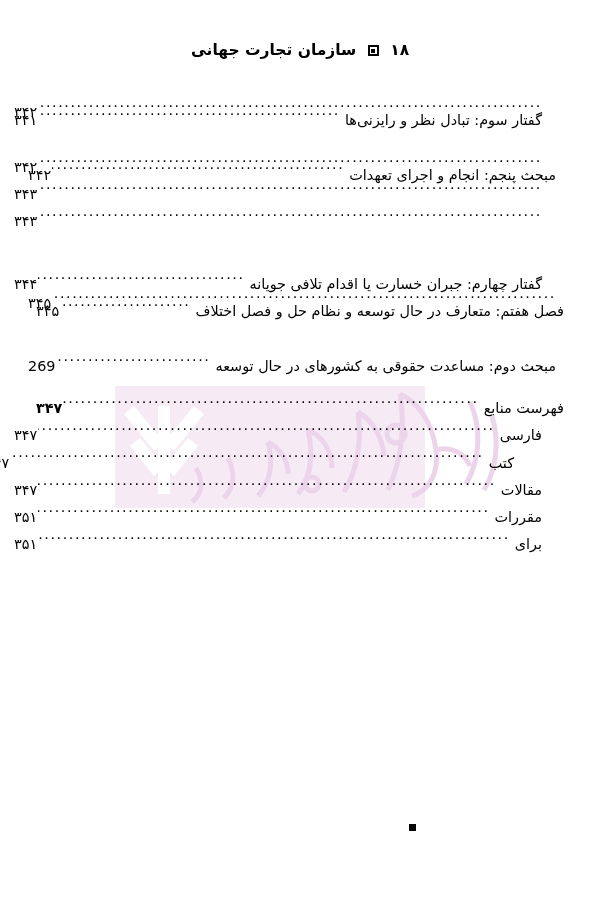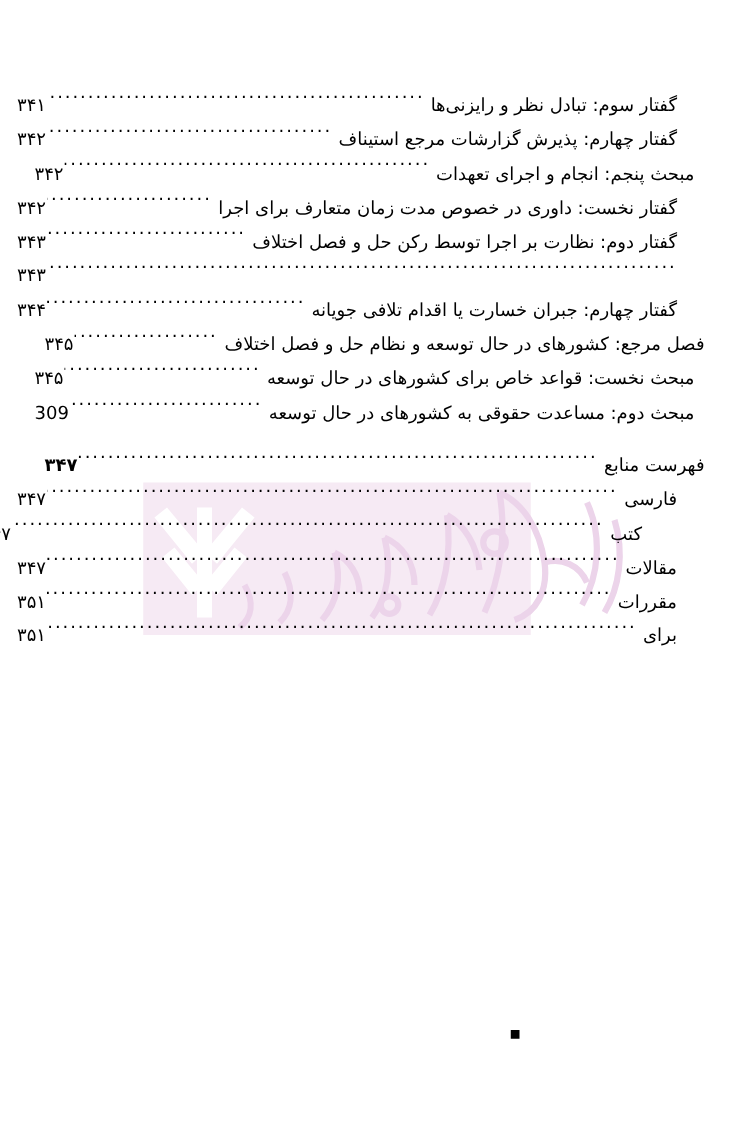--- a/index.html
+++ b/index.html
@@ -111,20 +111,21 @@
     margin-top: 15px;
   }
   .toc-row.lvl-1 { padding-right: 0px; }
   .toc-row.lvl-2 { padding-right: 8px; }
   .toc-row.lvl-3 { padding-right: 22px; }
   .toc-row.lvl-4 { padding-right: 50px; }
 
   .toc-label {
     flex: 0 0 auto;
     padding-left: 5px;
+    margin-top: 35px;
   }
   .toc-row.bold .toc-label { font-weight: normal; }
   .toc-row.bold .toc-page  { font-weight: bold; }
 
   .toc-dots {
     flex: 1 1 auto;
     overflow: hidden;
     height: 1em;
     position: relative;
     min-width: 10px;
@@ -189,70 +190,73 @@
         <path d="M22 30 h86 v96 h-86 z" opacity="0"></path>
         <path d="M58 34 l12 0 l0 88 l-12 0 z"></path>
         <path d="M24 42 l10 -8 l30 36 l-10 9 z"></path>
         <path d="M104 42 l-10 -8 l-30 36 l10 9 z"></path>
         <path d="M30 74 l10 -8 l24 29 l-10 9 z"></path>
         <path d="M98 74 l-10 -8 l-24 29 l10 9 z"></path>
       </g>
     </svg>
   </div>
 
+  <div id="header">
+    <span class="hdr-inner">
+      <span class="hdr-folio">۱۸</span>
+      <span class="hdr-sep"></span>
+      <span class="hdr-title">سازمان تجارت جهانی</span>
+    </span>
+  </div>
 
   <div id="toc">
       <div class="toc-row lvl-3">
         <span class="toc-label">گفتار سوم: تبادل نظر و رایزنی‌ها</span>
         <span class="toc-dots"></span>
         <span class="toc-page">۳۴۱</span>
       </div>
       <div class="toc-row lvl-3">
-        <span class="toc-label">گفتار چهارم: پذیرش گزارشات مرجع استیناف</span>
         <span class="toc-dots"></span>
         <span class="toc-page">۳۴۲</span>
       </div>
       <div class="toc-row lvl-2">
         <span class="toc-label">مبحث پنجم: انجام و اجرای تعهدات</span>
         <span class="toc-dots"></span>
         <span class="toc-page">۳۴۲</span>
       </div>
       <div class="toc-row lvl-3">
-        <span class="toc-label">گفتار نخست: داوری در خصوص مدت زمان متعارف برای اجرا</span>
         <span class="toc-dots"></span>
         <span class="toc-page">۳۴۲</span>
       </div>
       <div class="toc-row lvl-3">
-        <span class="toc-label">گفتار دوم: نظارت بر اجرا توسط رکن حل و فصل اختلاف</span>
         <span class="toc-dots"></span>
         <span class="toc-page">۳۴۳</span>
       </div>
       <div class="toc-row lvl-3">
         <span class="toc-dots"></span>
         <span class="toc-page">۳۴۳</span>
       </div>
       <div class="toc-row lvl-3">
         <span class="toc-label">گفتار چهارم: جبران خسارت یا اقدام تلافی جویانه</span>
         <span class="toc-dots"></span>
         <span class="toc-page">۳۴۴</span>
       </div>
       <div class="toc-row lvl-1">
-        <span class="toc-label">فصل مرجع: کشورهای در حال توسعه و نظام حل و فصل اختلاف</span>
+        <span class="toc-label">فصل هفتم: متعارف در حال توسعه و نظام حل و فصل اختلاف</span>
         <span class="toc-dots"></span>
         <span class="toc-page">۳۴۵</span>
       </div>
       <div class="toc-row lvl-2">
-        <span class="toc-label">مبحث نخست: قواعد خاص برای کشورهای در حال توسعه</span>
         <span class="toc-dots"></span>
         <span class="toc-page">۳۴۵</span>
       </div>
       <div class="toc-row lvl-2">
         <span class="toc-label">مبحث دوم: مساعدت حقوقی به کشورهای در حال توسعه</span>
         <span class="toc-dots"></span>
-        <span class="toc-page">309</span>
+        <span class="toc-page">269</span>
       </div>
       <div class="toc-row lvl-1 bold gap-before">
         <span class="toc-label">فهرست منابع</span>
         <span class="toc-dots"></span>
         <span class="toc-page">۳۴۷</span>
       </div>
       <div class="toc-row lvl-3">
         <span class="toc-label">فارسی</span>
         <span class="toc-dots"></span>
         <span class="toc-page">۳۴۷</span>

